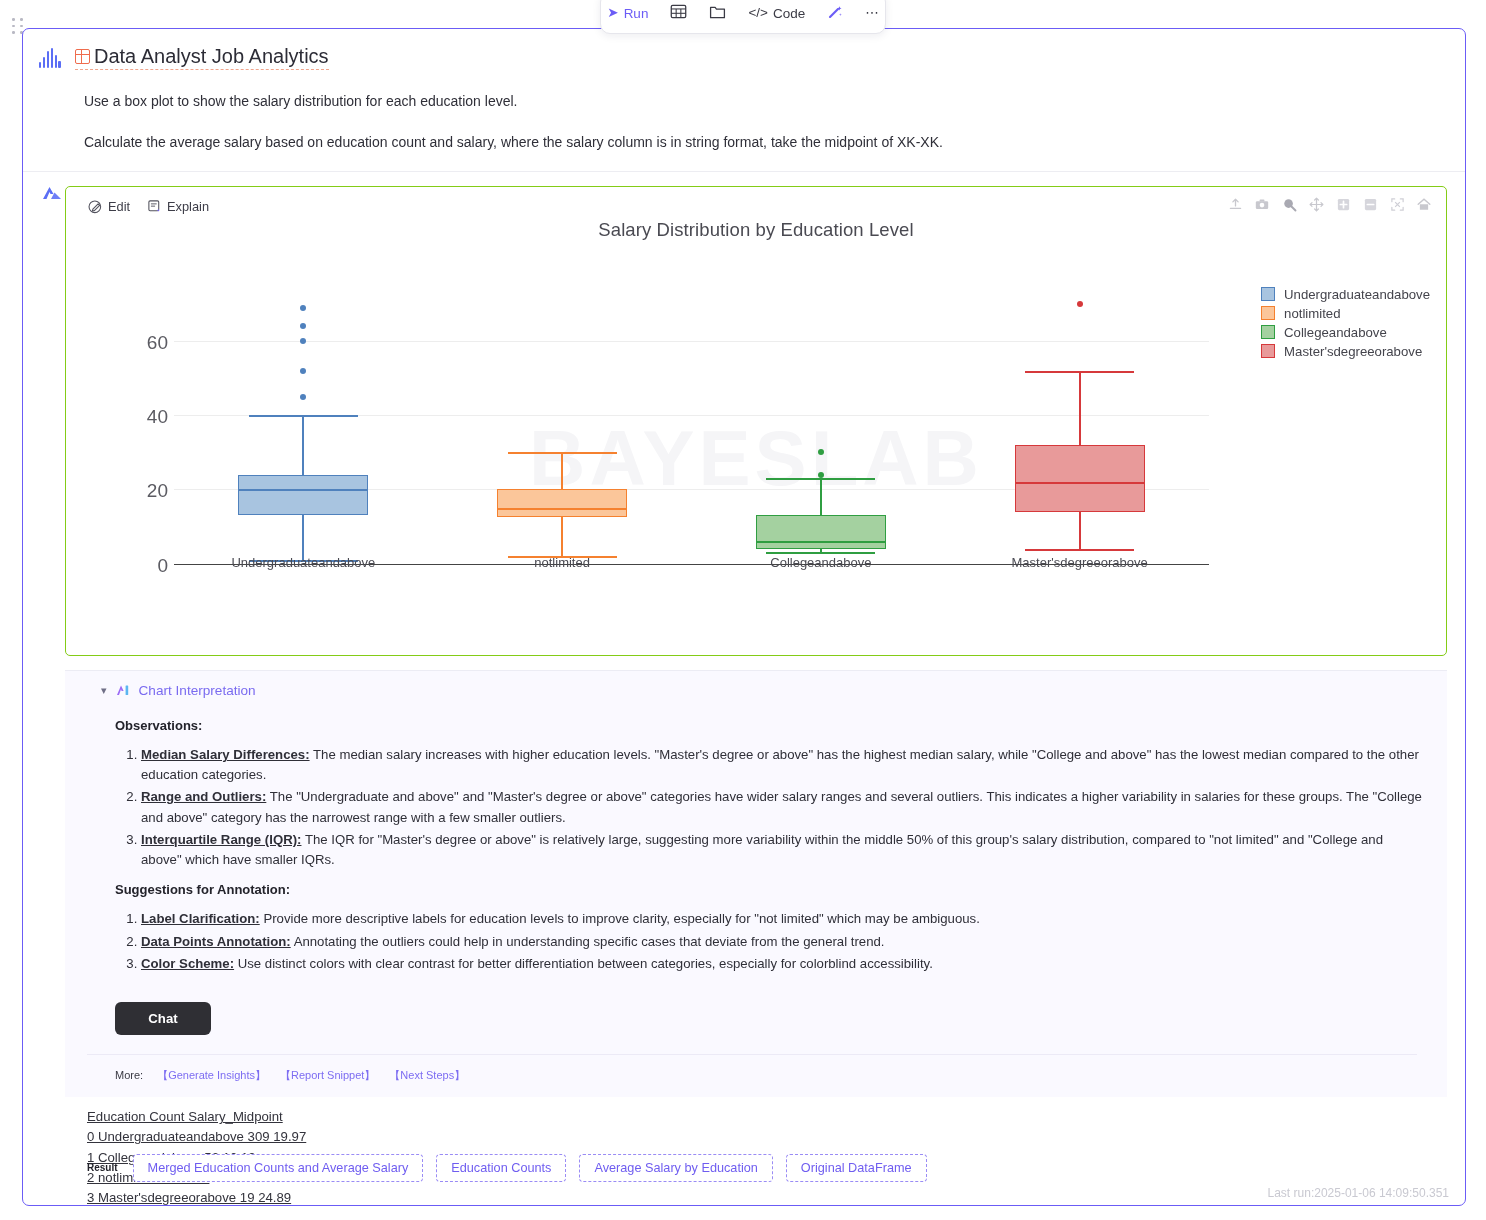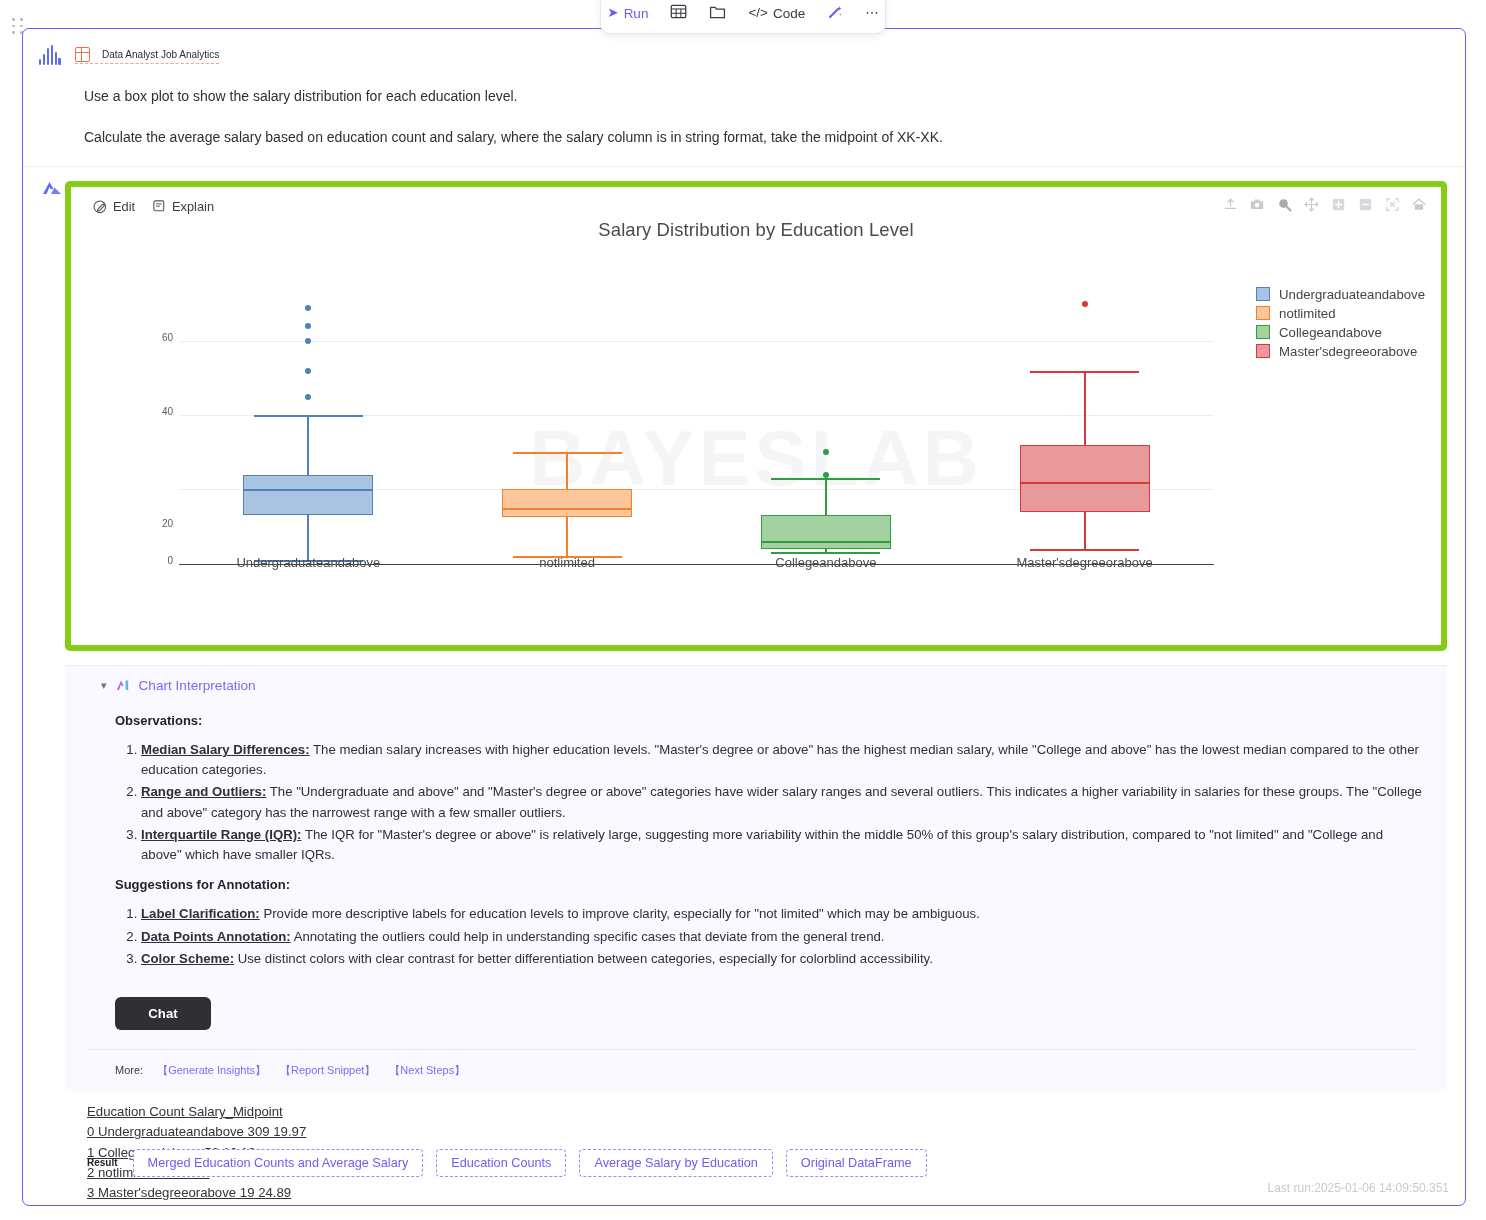--- a/index.html
+++ b/index.html
@@ -42,58 +42,58 @@
     border:1px solid #6b5cf6;
     border-radius:7px;
     overflow:hidden;
   }
 
   
   .cell-head{ padding:12px 0 18px 0; border-bottom:1px solid #ededf2;}
   .title-row{ display:flex; align-items:center; gap:14px; padding:4px 0 0 16px;}
   .wave-icon{ width:22px;height:20px;display:flex;align-items:flex-end;gap:1.5px;}
   .wave-icon span{ display:block; width:2.4px; background:#5b6ef5; border-radius:1px;}
-  .title-link{ display:flex; align-items:center; gap:12px; font-size:10px;
+  .title-link{ display:flex; align-items:center; gap:4px; font-size:20px;
                color:#2c2c36; border-bottom:1px dashed #f0a58d; padding-bottom:1px;
                cursor:pointer;}
   .grid-icon{ width:15px;height:15px;border:1.6px solid #ef6c4d;border-radius:2px;
               position:relative; display:inline-block;}
   .grid-icon:before{content:"";position:absolute;left:0;right:0;top:4px;height:1.3px;background:#ef6c4d;}
   .grid-icon:after{content:"";position:absolute;top:0;bottom:0;left:4.5px;width:1.3px;background:#ef6c4d;}
   .prompt-line{ font-size:14px; color:#2f2f38; padding-left:61px; margin-top:21px; line-height:1.45;}
 
   
   .cell-body{ position:relative; padding:14px 0 0 0; }
   .ai-badge{ position:absolute; left:18px; top:12px; width:22px; height:20px;}
   .ai-badge svg{ display:block; }
 
   
   .chart-panel{
     margin:0 0 0 42px; width:1382px; height:470px;
-    border:6px solid #84cc16; border-radius:5px; background:#fff;
+    border:1px solid #84cc16; border-radius:5px; background:#fff;
     position:relative;
   }
   .chart-tools{ position:absolute; left:22px; top:12px; display:flex; gap:17px; }
   .tool-btn{ display:flex; align-items:center; gap:5px; font-size:12.8px; color:#3d3d48; cursor:pointer;}
   .modebar{ position:absolute; right:14px; top:10px; display:flex; gap:11px; align-items:center; }
   .modebar span{ width:16px;height:16px; display:flex; align-items:center; justify-content:center;
                  color:#c8c8ce; cursor:pointer;}
 
   .plot-title{ position:absolute; left:0; right:0; top:32px; text-align:center;
                font-size:18.5px; color:#4a4a52; font-weight:400; letter-spacing:.1px;}
 
   .watermark{ position:absolute; left:50%; top:226px; transform:translateX(-50%);
               font-size:78px; font-weight:700; color:#f5f5f7; letter-spacing:4px;
               user-select:none; pointer-events:none; white-space:nowrap;}
 
   
   .plot{ position:absolute; left:0; top:0; right:0; bottom:0; }
   .gridline{ position:absolute; left:108px; width:1035px; height:1px; background:#ededed;}
   .axisline{ position:absolute; left:108px; width:1035px; height:1.5px; background:#444;}
-  .ytick{ position:absolute; right:0; width:auto; font-size:10px; color:#5b5b62;
+  .ytick{ position:absolute; right:0; width:auto; font-size:19px; color:#5b5b62;
           transform:translateY(-8px);}
   .ytick-wrap{ position:absolute; left:60px; width:42px; text-align:right;}
   .xtick{ position:absolute; font-size:13px; color:#4a4a52; text-align:center; top:368px;}
 
   .box{ position:absolute; border-width:1.8px; border-style:solid; }
   .whisk-v{ position:absolute; width:1.8px; }
   .whisk-cap{ position:absolute; height:1.8px; }
   .median{ position:absolute; height:1.8px; }
   .outlier{ position:absolute; width:6px; height:6px; border-radius:50%; }
 
@@ -293,21 +293,21 @@
       <div class="plot-title">Salary Distribution by Education Level</div>
 
       <div class="watermark">BAYESLAB</div>
 
       <div class="plot" id="plot">
           <div class="ytick-wrap" style="top: 377px;">
             <span class="ytick" style="position: relative; display: block; transform: translateY(-9px);">0</span>
           </div>
           <div class="gridline" style="top: 302.833px;"></div>
           <div class="ytick-wrap" style="top: 302.833px;">
-            <span class="ytick" style="position: relative; display: block; transform: translateY(-9px); margin-top: 38px;">20</span>
+            <span class="ytick" style="position: relative; display: block; transform: translateY(-9px);">20</span>
           </div>
           <div class="gridline" style="top: 228.667px;"></div>
           <div class="ytick-wrap" style="top: 228.667px;">
             <span class="ytick" style="position: relative; display: block; transform: translateY(-9px);">40</span>
           </div>
           <div class="gridline" style="top: 154.5px;"></div>
           <div class="ytick-wrap" style="top: 154.5px;">
             <span class="ytick" style="position: relative; display: block; transform: translateY(-9px);">60</span>
           </div>
           <div class="axisline" style="top: 377px;"></div>

